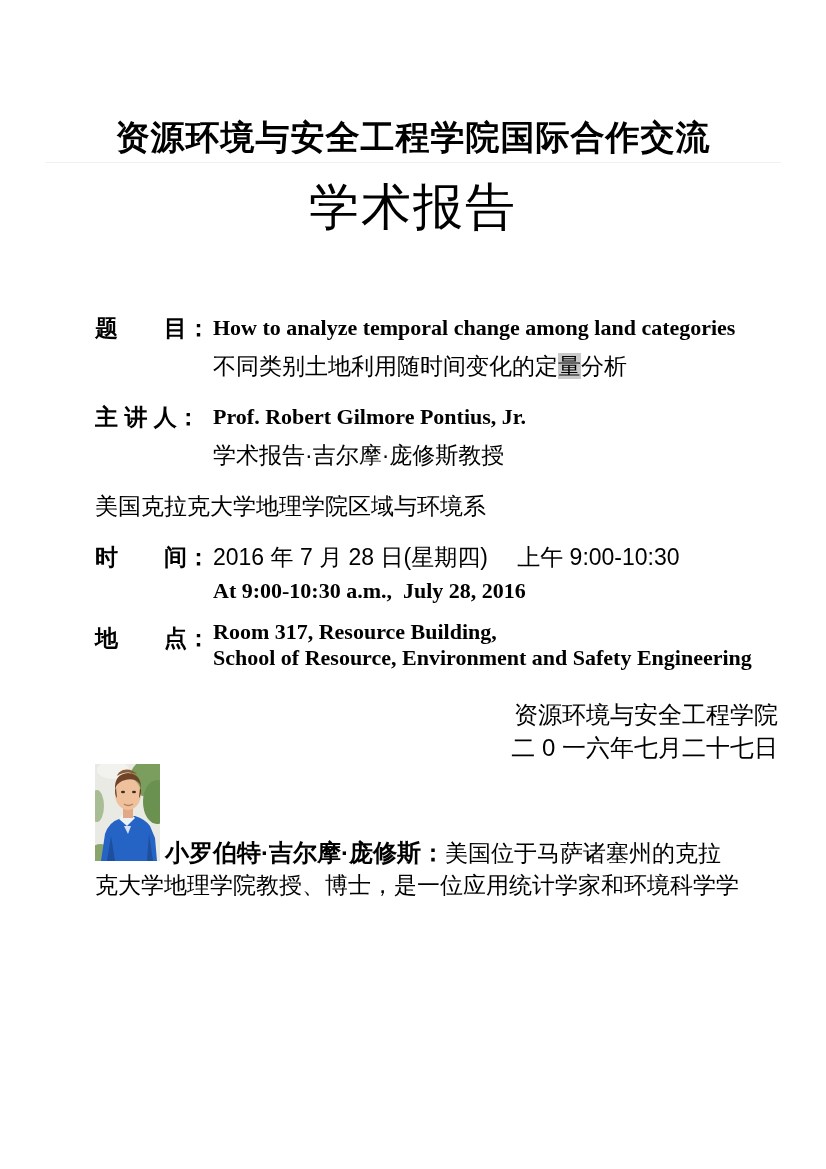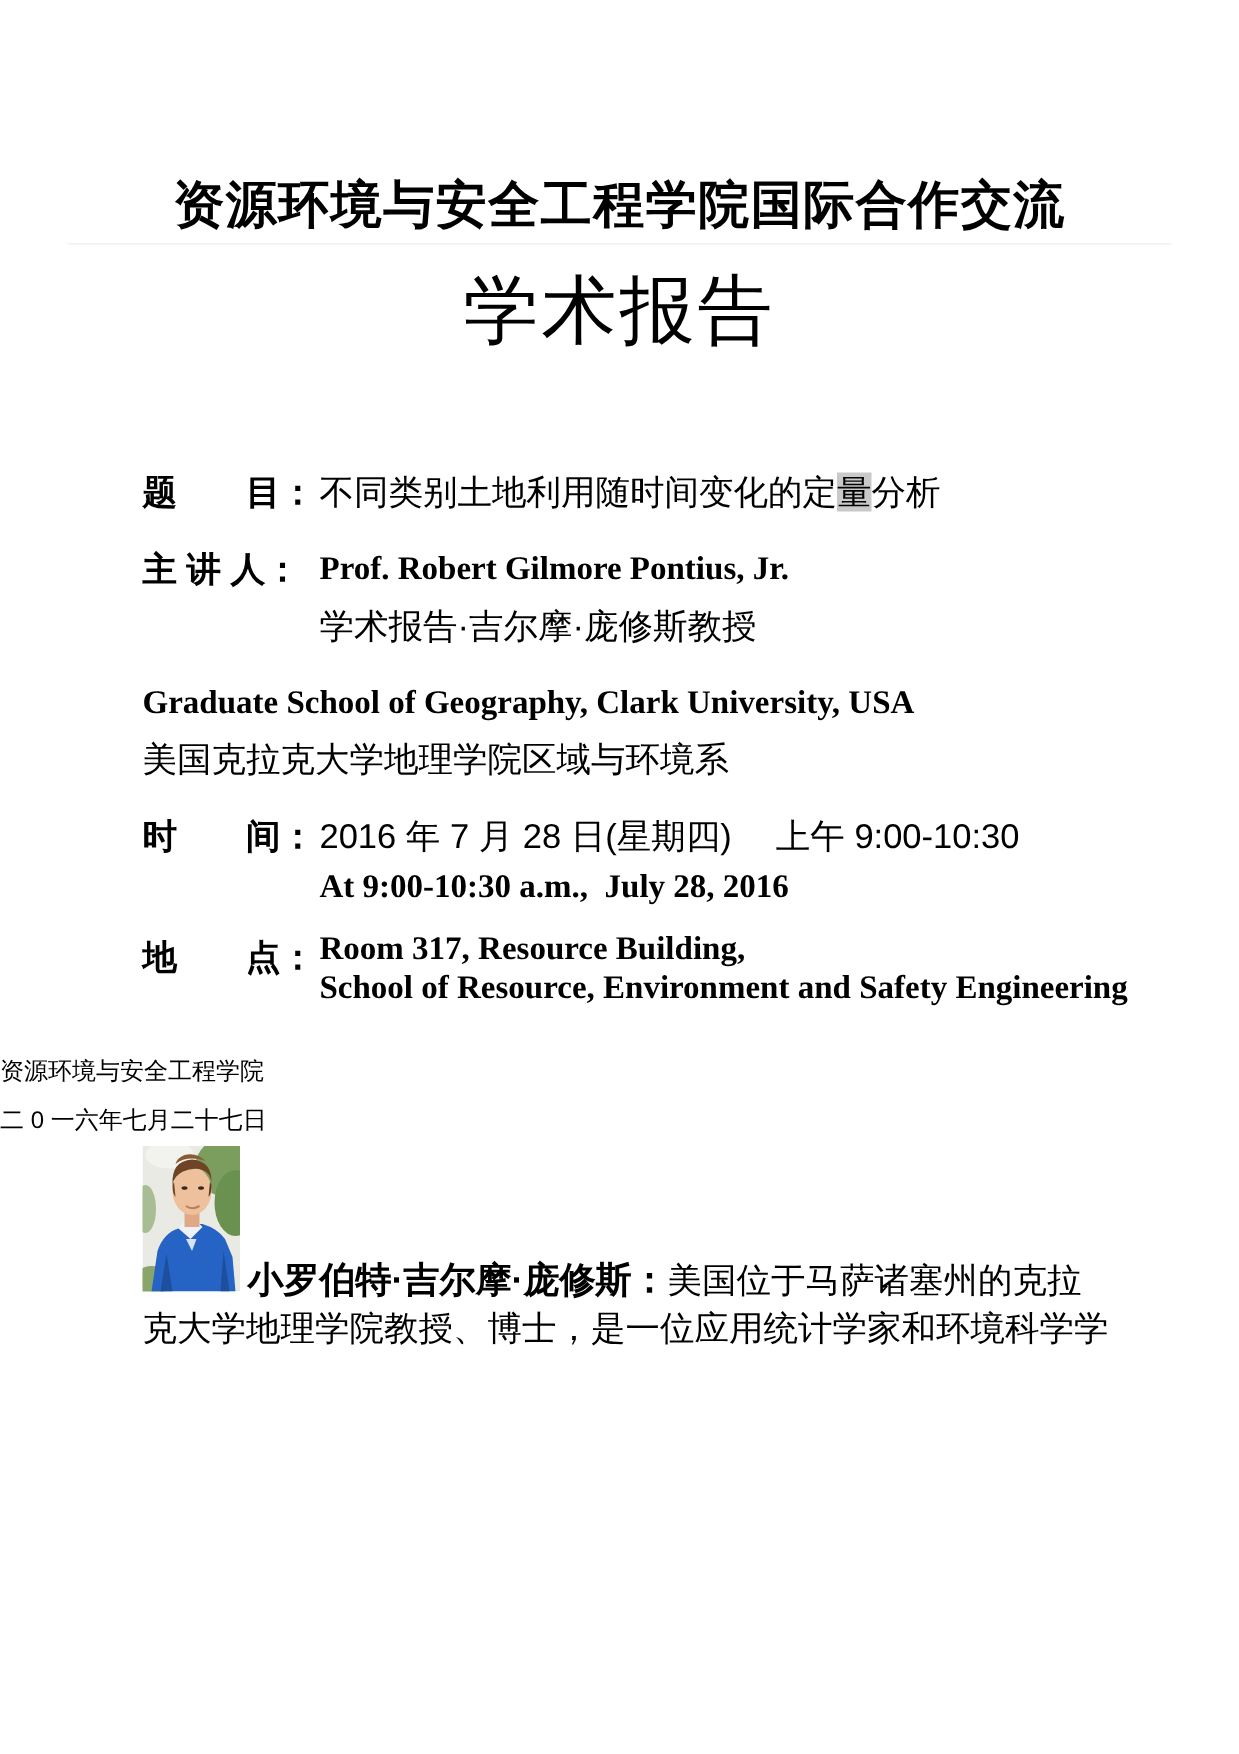--- a/index.html
+++ b/index.html
@@ -38,22 +38,22 @@
   .welcome-zh{
     font-size:46px;font-weight:900;line-height:58px;letter-spacing:6px;
     font-family:"Liberation Serif",serif;
     text-shadow:1px 0 0 #000;
   }
   .welcome-en{
     font-family:"Liberation Serif",serif;
     font-weight:bold;font-size:23px;line-height:32px;margin-top:3px;
   }
   
-  .signature{margin-top:27px;padding-right:100px;text-align:left;
-    font-size:16px;line-height:33px;}
+  .signature{margin-top:27px;padding-right:48px;text-align:right;
+    font-size:24px;line-height:33px;}
   
   .bio{
     margin:0 85px 0 95px;
     font-family:"Liberation Serif",serif;
     font-size:23px;line-height:32px;
   }
   .portrait{vertical-align:baseline;margin-right:5px;}
   .bio-name{
     font-family:"Liberation Sans",sans-serif;
     font-weight:bold;font-size:24px;
@@ -68,35 +68,35 @@
     <div class="title1">资源环境与安全工程学院国际合作交流</div>
     <div class="hairline"></div>
     <div class="title2">学术报告</div>
   </div>
 
   <div class="fields">
 
     <div class="field">
       <div class="field-label">题　　目：</div>
       <div class="field-content">
+        <div class="line en">How to analyze temporal change among land categories</div>
         <div class="line zh"><span>不同类别土地利用随时间变化的定</span><span class="hl">量</span><span>分析</span></div>
       </div>
     </div>
 
     <div class="field">
       <div class="field-label">主 讲 人：</div>
       <div class="field-content">
         <div class="line en">Prof. Robert Gilmore Pontius, Jr.</div>
         <div class="line zh">学术报告·吉尔摩·庞修斯教授</div>
       </div>
     </div>
 
     <div class="field">
       <div class="field-content">
-        <div class="line en">Graduate School of Geography, Clark University, USA</div>
         <div class="line zh">美国克拉克大学地理学院区域与环境系</div>
       </div>
     </div>
 
     <div class="field">
       <div class="field-label">时　　间：</div>
       <div class="field-content">
         <div class="line zh">2016 年 7 月 28 日(星期四)　 上午 9:00-10:30</div>
         <div class="line en mid">At 9:00-10:30 a.m.,  July 28, 2016</div>
       </div>

